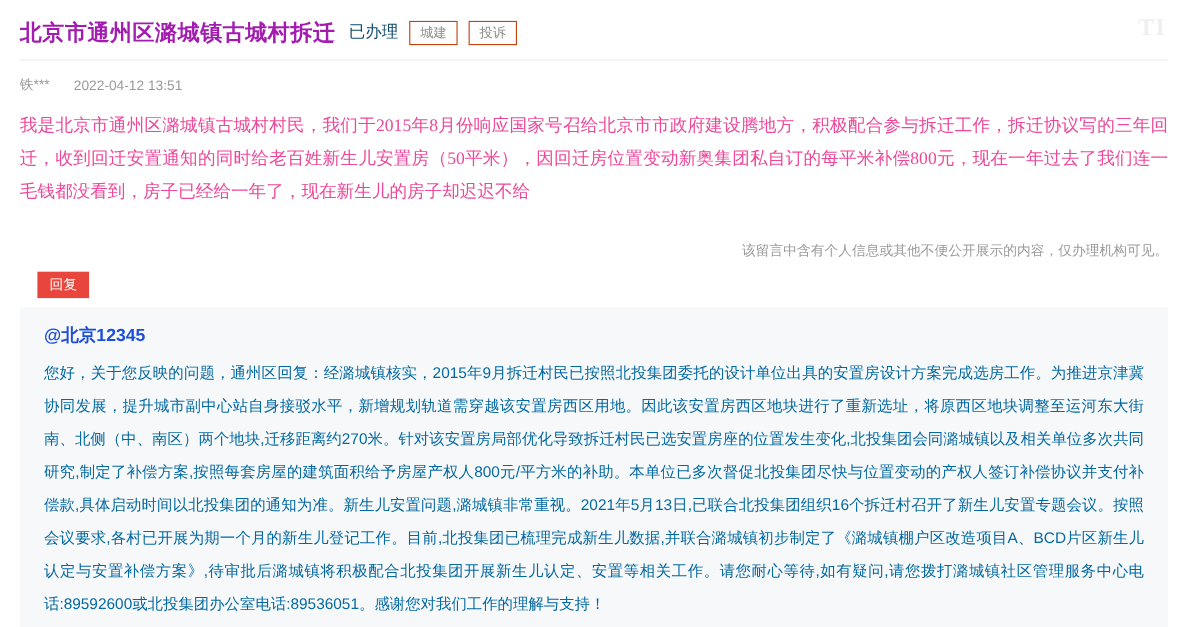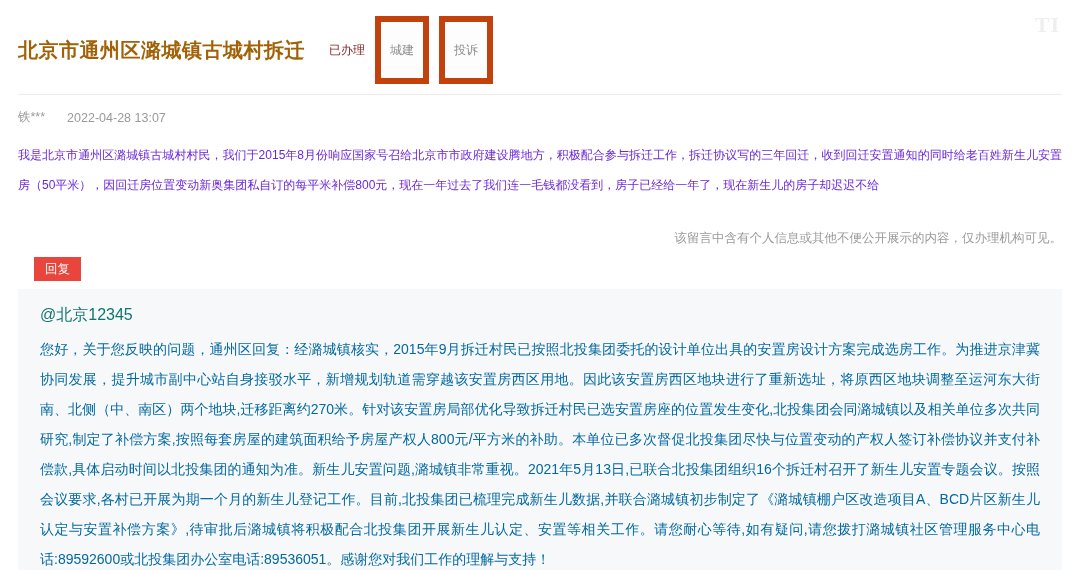--- a/index.html
+++ b/index.html
@@ -27,36 +27,36 @@
   .header {
     display: flex;
     align-items: center;
     padding-top: 16px;
     padding-bottom: 10px;
     position: relative;
   }
   .title {
     font-size: 20px;
     font-weight: bold;
-    color: #a16207;
+    color: #a21caf;
     letter-spacing: 0.5px;
     line-height: 28px;
   }
   .status-text {
-    color: #7f1d1d;
-    font-size: 12px;
-    margin-left: 24px;
+    color: #0c4a6e;
+    font-size: 15px;
+    margin-left: 12px;
     line-height: 28px;
   }
   .tag {
     display: inline-block;
-    border: 6px solid #c2410c;
+    border: 1px solid #c2410c;
     color: #8c8c8c;
     font-size: 12px;
-    padding: 20px 9px;
+    padding: 2px 9px;
     margin-left: 10px;
     background: #fdfdfd;
     line-height: 16px;
   }
   .watermark {
     position: absolute;
     right: 2px;
     top: 12px;
     font-size: 22px;
     color: #efefef;
@@ -77,25 +77,26 @@
     padding: 14px 0 10px 0;
     font-size: 12.5px;
     color: #9a9a9a;
     display: flex;
     align-items: center;
   }
   .meta .author { margin-right: 22px; }
 
   
   .post-body {
-    font-size: 12px;
+    font-size: 16px;
     line-height: 30px;
-    color: #6d28d9;
+    color: #ec4899;
     padding: 4px 0 8px 0;
     text-align: justify;
+    font-family: Liberation Serif, serif;
   }
 
   .privacy-note {
     font-size: 12.5px;
     color: #9a9a9a;
     padding: 22px 0 10px 2px;
     text-align: right;
   }
 
   
@@ -111,23 +112,23 @@
 
   
   .reply-panel {
     background: #f7f8fa;
     margin-top: 8px;
     padding: 16px 22px 10px 22px;
     box-sizing: border-box;
     position: relative;
   }
   .reply-from {
-    color: #0f766e;
+    color: #1d4ed8;
     font-size: 16px;
-    font-weight: normal;
+    font-weight: bold;
     padding-bottom: 8px;
   }
   .reply-body {
     font-size: 14px;
     line-height: 30px;
     color: #0369a1;
     text-align: justify;
   }
   .reply-time {
     text-align: right;
@@ -147,21 +148,21 @@
     <span class="status-text">已办理</span>
     <span class="tag">城建</span>
     <span class="tag">投诉</span>
     <span class="watermark">TI</span>
   </div>
 
   <div class="divider"></div>
 
   <div class="meta">
     <span class="author">铁***</span>
-    <span class="date">2022-04-28 13:07</span>
+    <span class="date">2022-04-12 13:51</span>
   </div>
 
   <div class="post-body">我是北京市通州区潞城镇古城村村民，我们于2015年8月份响应国家号召给北京市市政府建设腾地方，积极配合参与拆迁工作，拆迁协议写的三年回迁，收到回迁安置通知的同时给老百姓新生儿安置房（50平米），因回迁房位置变动新奥集团私自订的每平米补偿800元，现在一年过去了我们连一毛钱都没看到，房子已经给一年了，现在新生儿的房子却迟迟不给</div>
 
   <div class="privacy-note">该留言中含有个人信息或其他不便公开展示的内容，仅办理机构可见。</div>
 
   <div>
     <span class="reply-badge">回复</span>
   </div>
 

